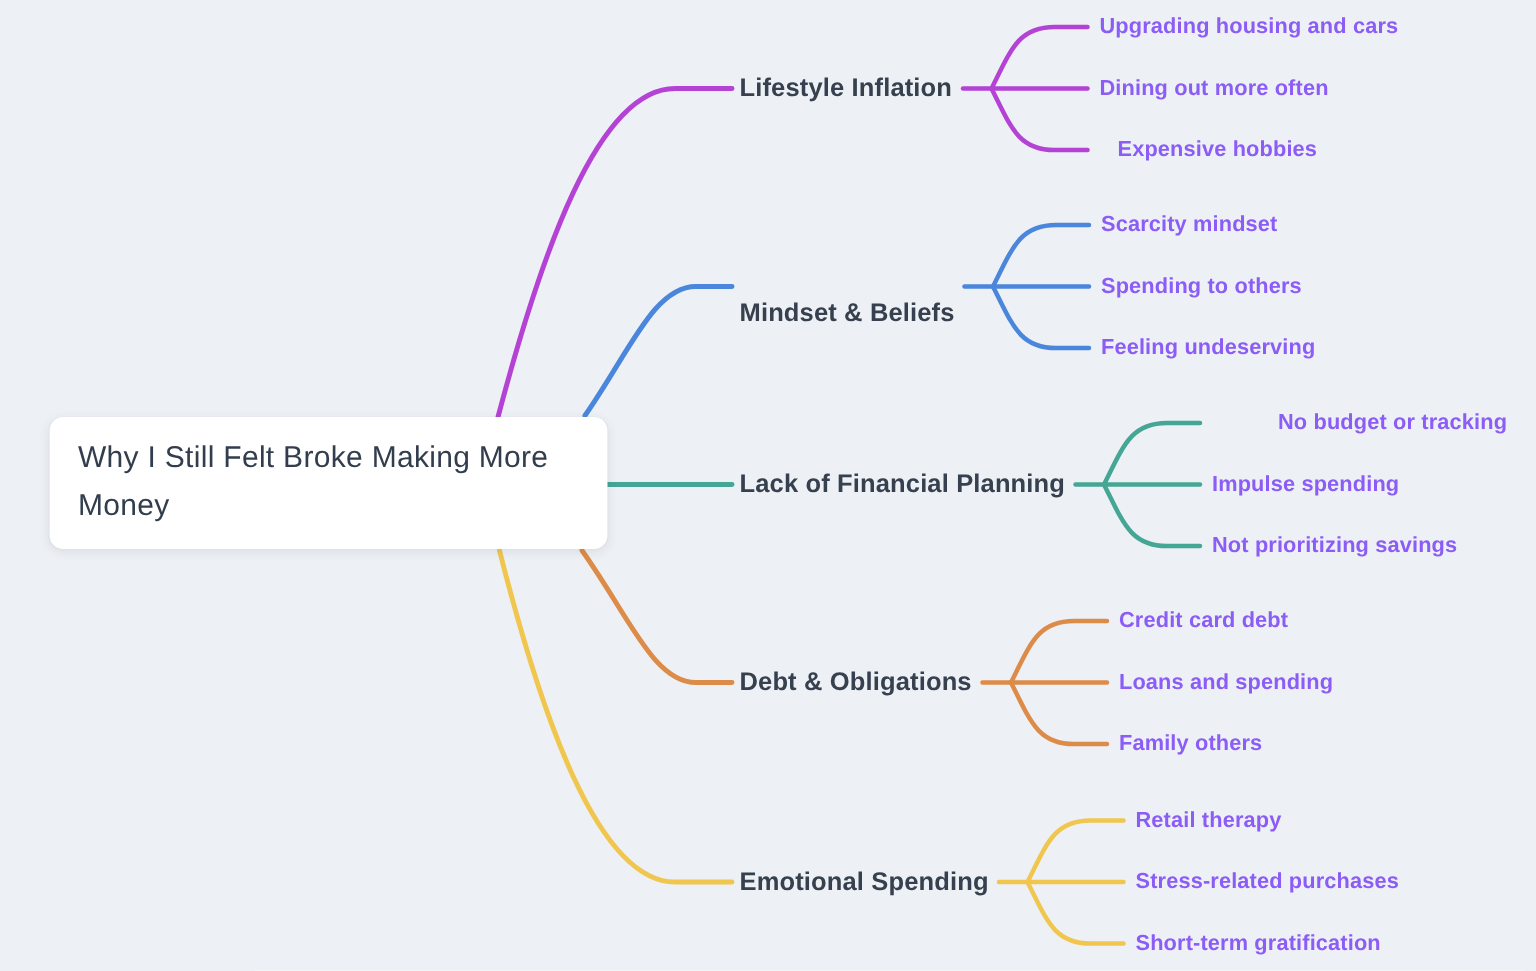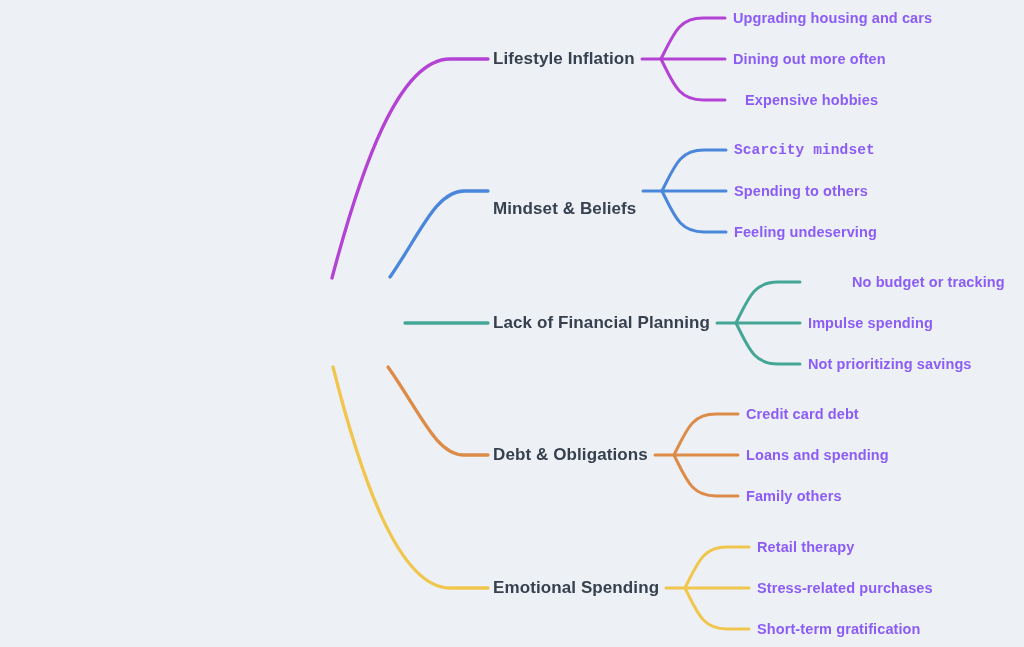--- a/index.html
+++ b/index.html
@@ -71,27 +71,30 @@
       <path d="M736,323 C749,349 754,364 778,364 L800,364" fill="none" stroke="#45a695" stroke-width="3" stroke-linecap="round"></path>
       <path d="M388,367 C420,412 436,455 464,455 L488,455" fill="none" stroke="#dd8b48" stroke-width="3.3" stroke-linecap="round"></path>
       <path d="M655,455 L738,455" fill="none" stroke="#dd8b48" stroke-width="3" stroke-linecap="round"></path>
       <path d="M674,455 C687,429 692,414 716,414 L738,414" fill="none" stroke="#dd8b48" stroke-width="3" stroke-linecap="round"></path>
       <path d="M674,455 C687,481 692,496 716,496 L738,496" fill="none" stroke="#dd8b48" stroke-width="3" stroke-linecap="round"></path>
       <path d="M333,367 C360,474 398,588 450,588 L488,588" fill="none" stroke="#f0c64e" stroke-width="3.3" stroke-linecap="round"></path>
       <path d="M666,588 L749,588" fill="none" stroke="#f0c64e" stroke-width="3" stroke-linecap="round"></path>
       <path d="M685,588 C698,562 703,547 727,547 L749,547" fill="none" stroke="#f0c64e" stroke-width="3" stroke-linecap="round"></path>
       <path d="M685,588 C698,614 703,629 727,629 L749,629" fill="none" stroke="#f0c64e" stroke-width="3" stroke-linecap="round"></path>
     </svg>
+  <div class="root-node">
+    <span>Why I Still Felt Broke Making More Money</span>
+  </div>
   <div id="nodes">
       <div class="branch-label" style="left: 493px; top: 59px;">Lifestyle Inflation</div>
       <div class="child-label" style="left: 733px; top: 18px;">Upgrading housing and cars</div>
       <div class="child-label" style="left: 733px; top: 59px;">Dining out more often</div>
       <div class="child-label" style="left: 733px; top: 100px; margin-left: 12px;">Expensive hobbies</div>
       <div class="branch-label" style="left: 493px; top: 191px; margin-top: 18px;">Mindset &amp; Beliefs</div>
-      <div class="child-label" style="left: 734px; top: 150px; font-family: Liberation Mono, monospace;">Scarcity mindset</div>
+      <div class="child-label" style="left: 734px; top: 150px;">Scarcity mindset</div>
       <div class="child-label" style="left: 734px; top: 191px;">Spending to others</div>
       <div class="child-label" style="left: 734px; top: 232px;">Feeling undeserving</div>
       <div class="branch-label" style="left: 493px; top: 323px; text-align: center;">Lack of Financial Planning</div>
       <div class="child-label" style="left: 852px; top: 282px;">No budget or tracking</div>
       <div class="child-label" style="left: 808px; top: 323px;">Impulse spending</div>
       <div class="child-label" style="left: 808px; top: 364px;">Not prioritizing savings</div>
       <div class="branch-label" style="left: 493px; top: 455px;">Debt &amp; Obligations</div>
       <div class="child-label" style="left: 746px; top: 414px;">Credit card debt</div>
       <div class="child-label" style="left: 746px; top: 455px;">Loans and spending</div>
       <div class="child-label" style="left: 746px; top: 496px;">Family others</div>

